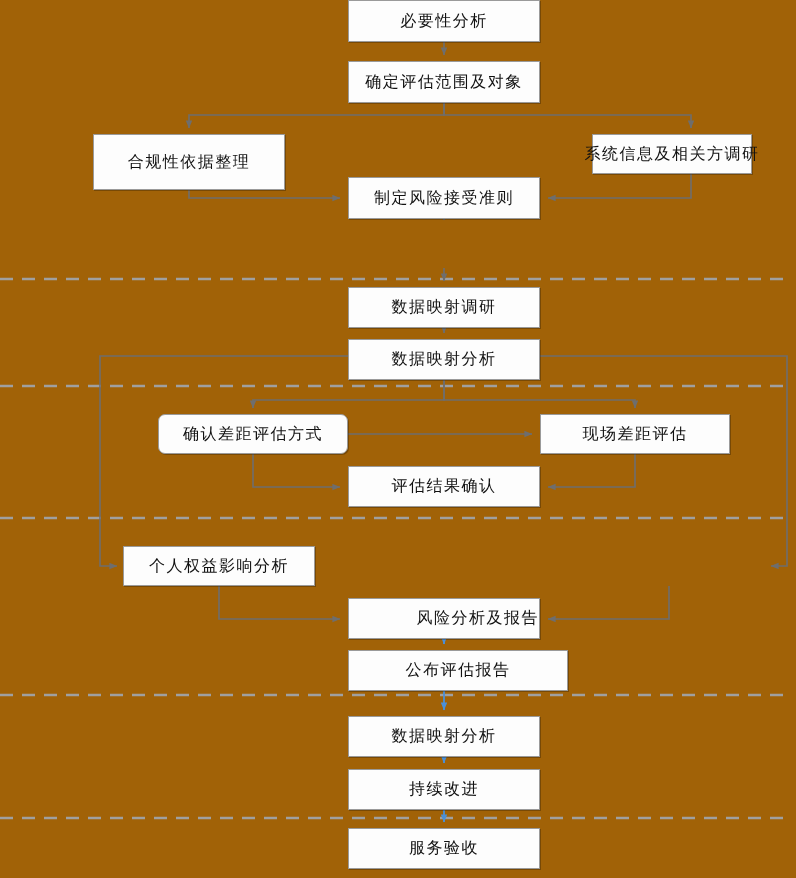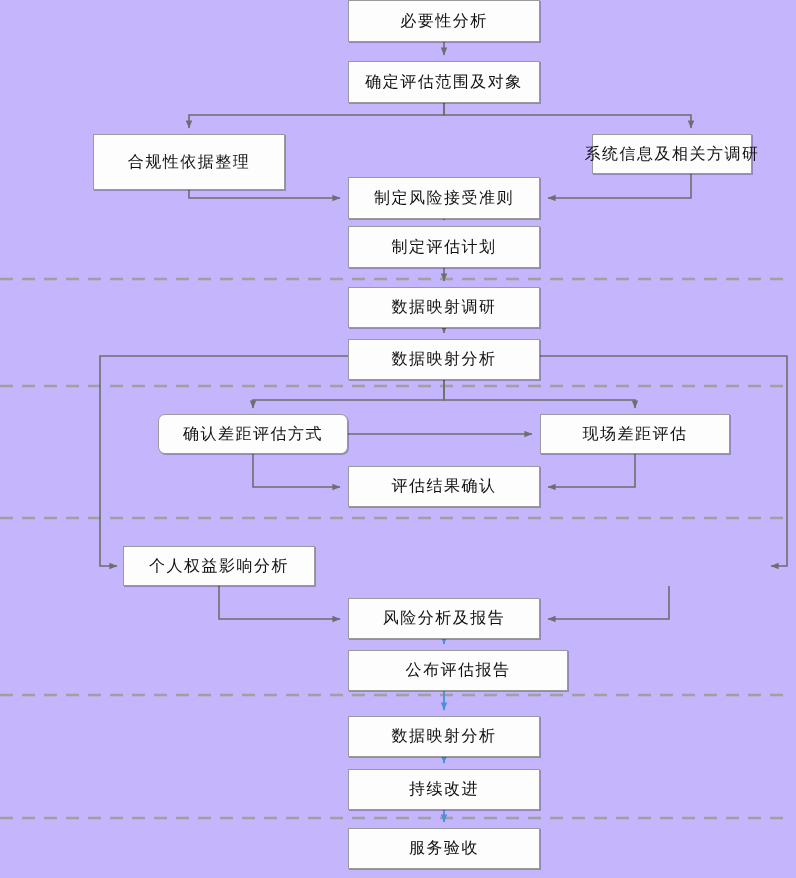--- a/index.html
+++ b/index.html
@@ -1,16 +1,16 @@
 <!DOCTYPE html>
 <html><head>
 <meta charset="utf-8">
 <style>
   html,body{margin:0;padding:0;background:#000;}
-  #stage{position:relative;width:796px;height:878px;background:#c4b5fd;
+  #stage{position:relative;width:796px;height:878px;background:#a16207;
          font-family:Liberation Sans, sans-serif;overflow:hidden;}
   .node{position:absolute;box-sizing:border-box;background:#fdfdfd;
         border:1px solid #9a9a9a;display:flex;align-items:center;justify-content:center;
         color:#111;font-size:16px;letter-spacing:1.5px;white-space:nowrap;
         box-shadow:1px 1px 0 rgba(0,0,0,.25);}
   .node span{pointer-events:none;}
   svg.wires{position:absolute;left:0;top:0;width:796px;height:878px;overflow:visible;}
   .ln{stroke:#6e6e6e;stroke-width:1.6;fill:none;}
   .lnb{stroke:#4a90d9;stroke-width:1.8;fill:none;}
   .dash{stroke:#a0a0a0;stroke-width:2.4;stroke-dasharray:13 9;fill:none;}
@@ -75,23 +75,20 @@
     </div>
 
   <div class="node" style="left:592px;top:134px;width:160px;height:40px;">
     <span>系统信息及相关方调研</span>
     </div>
 
   <div class="node" style="left:348px;top:177px;width:192px;height:42px;">
     <span>制定风险接受准则</span>
     </div>
 
-  <div class="node" style="left:348px;top:226px;width:192px;height:42px;">
-    <span>制定评估计划</span>
-    </div>
 
   <div class="node" style="left:348px;top:287px;width:192px;height:41px;">
     <span>数据映射调研</span>
     </div>
 
   <div class="node" style="left:348px;top:339px;width:192px;height:41px;">
     <span>数据映射分析</span>
     </div>
 
   <div class="node" style="left:158px;top:414px;width:190px;height:40px;border-radius:7px;">
@@ -104,21 +101,21 @@
 
   <div class="node" style="left:348px;top:466px;width:192px;height:41px;">
     <span>评估结果确认</span>
     </div>
 
   <div class="node" style="left:123px;top:546px;width:192px;height:40px;">
     <span>个人权益影响分析</span>
     </div>
 
 
-  <div class="node" style="left:348px;top:598px;width:192px;height:41px;">
+  <div class="node" style="left:348px;top:598px;width:192px;height:41px;justify-content:flex-end;">
     <span>风险分析及报告</span>
     </div>
 
   <div class="node" style="left:348px;top:650px;width:220px;height:41px;">
     <span>公布评估报告</span>
     </div>
 
   <div class="node" style="left:348px;top:716px;width:192px;height:41px;">
     <span>数据映射分析</span>
     </div>

